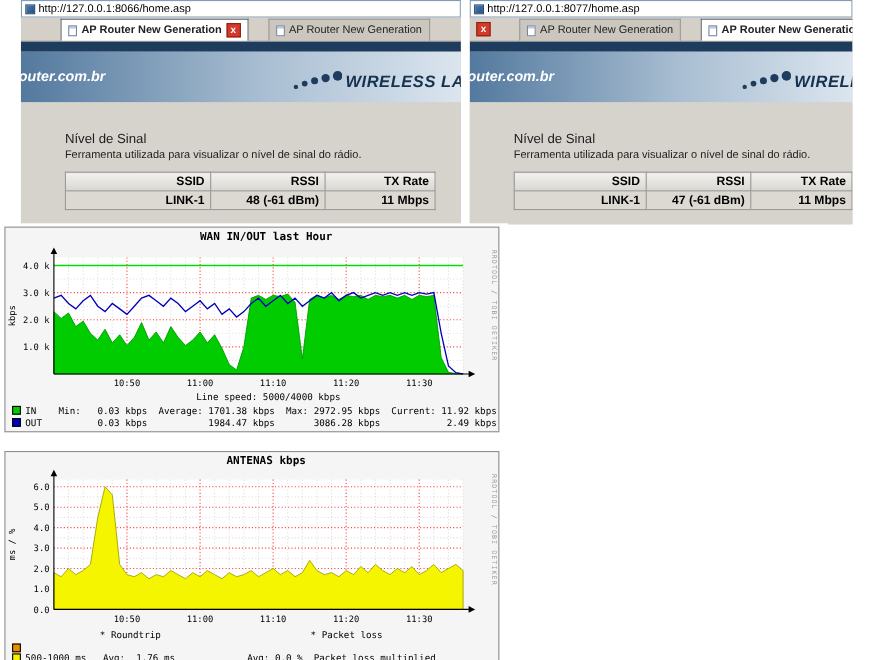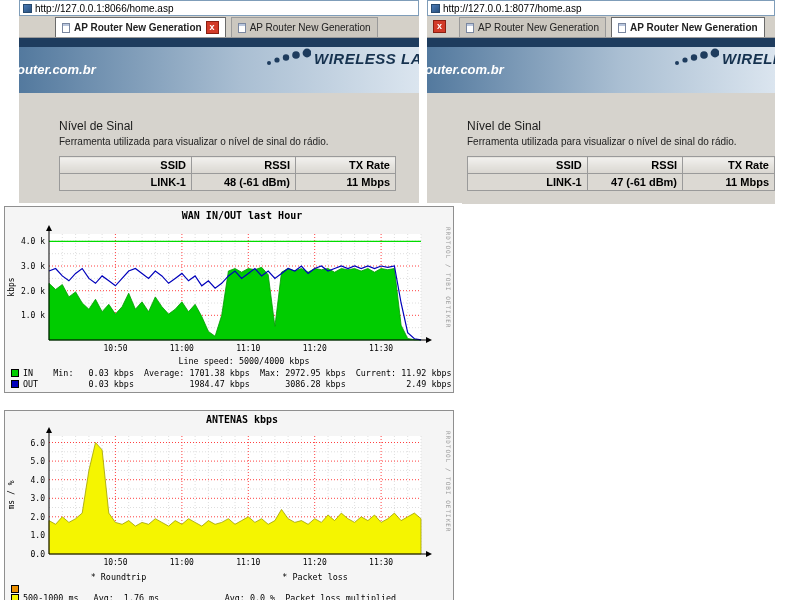--- a/index.html
+++ b/index.html
@@ -16,39 +16,39 @@
   .urlbar {
     height:16px; background:#fff; border:1px solid #7f9db9;
     display:flex; align-items:center; gap:3px; padding:0 3px;
   }
   .favicon { width:9px; height:9px; flex:0 0 auto;
     background:linear-gradient(135deg,#4a7ab5,#29507e); border:1px solid #27496d; }
   .url-input { border:none; outline:none; background:transparent; width:100%;
     font-size:10px; color:#000; font-family:"Liberation Sans",sans-serif; padding:0; }
 
   .tabbar { height:22px; background:#d4d0c8; border-bottom:1px solid #9a9a9a;
-    display:flex; align-items:flex-end; gap:5px; padding-left:36px; }
+    display:flex; align-items:flex-end; gap:18px; padding-left:36px; }
   #browser-right .tabbar { padding-left:6px; }
   .tab { height:20px; display:flex; align-items:center; gap:4px; padding:0 6px;
     font-size:10px; color:#222; background:#cbc7bf; border:1px solid #9a9a9a;
     border-bottom:none; white-space:nowrap; }
   .tab.active { background:#ffffff; font-weight:bold; border-color:#6a6a6a; }
   .page-icon { width:8px; height:10px; background:#fff; border:1px solid #7a87a0;
     box-shadow:inset 0 2px 0 #b9c6dd; flex:0 0 auto; }
   .tab-close { width:13px; height:13px; background:#d23b29; border:1px solid #8a1f12;
     color:#fff; font-size:9px; font-weight:bold; line-height:11px; text-align:center;
     flex:0 0 auto; cursor:default; }
   .tab-close.standalone { align-self:center; margin-right:8px; }
 
   .navy-strip { height:9px; background:#1e3c5e; }
   .banner { height:46px; position:relative; overflow:hidden;
     background:linear-gradient(90deg,#53799e 0%, #a9bed2 55%, #dbe5ef 100%); }
   .brand { position:absolute; left:-2px; top:15px; color:#ffffff; font-weight:bold;
     font-style:italic; font-size:13px; white-space:nowrap; }
-  .wl-group { position:absolute; left:246px; top:0; display:flex; align-items:center;
+  .wl-group { position:absolute; left:246px; top:16px; display:flex; align-items:center;
     gap:3px; white-space:nowrap; }
   .wl-text { color:#16324f; font-weight:bold; font-style:italic; font-size:15px;
     letter-spacing:.5px; }
 
   .page-content { position:absolute; top:93px; left:0; right:0; bottom:0;
     background:#d6d3cd; padding:26px 0 0 40px; }
   .section-title { margin:0; font-size:12px; color:#1c1c1c; font-weight:normal; }
   .section-sub { margin:3px 0 9px 0; font-size:10px; color:#222; }
   table.signal { border-collapse:collapse; font-size:11px; }
   table.signal th, table.signal td { border:1px solid #9a9a9a; height:17px;

